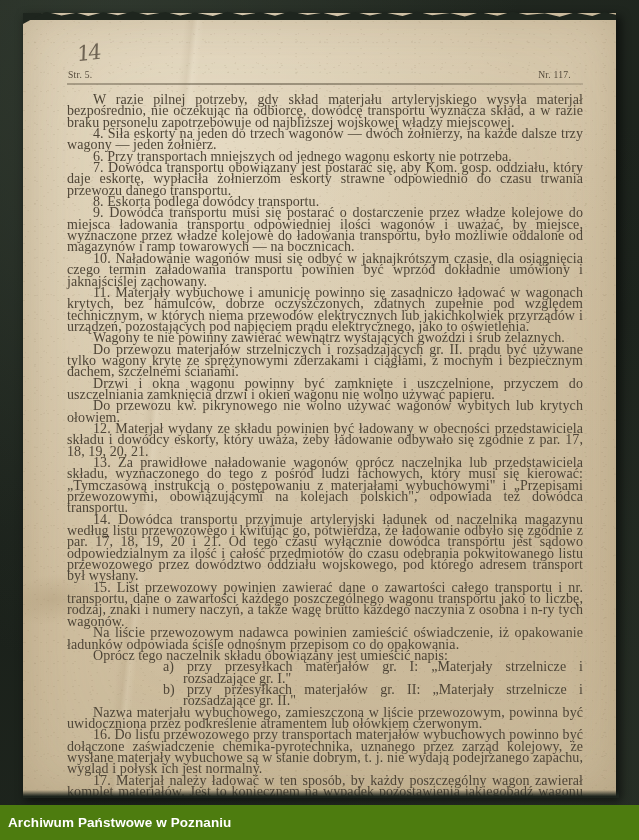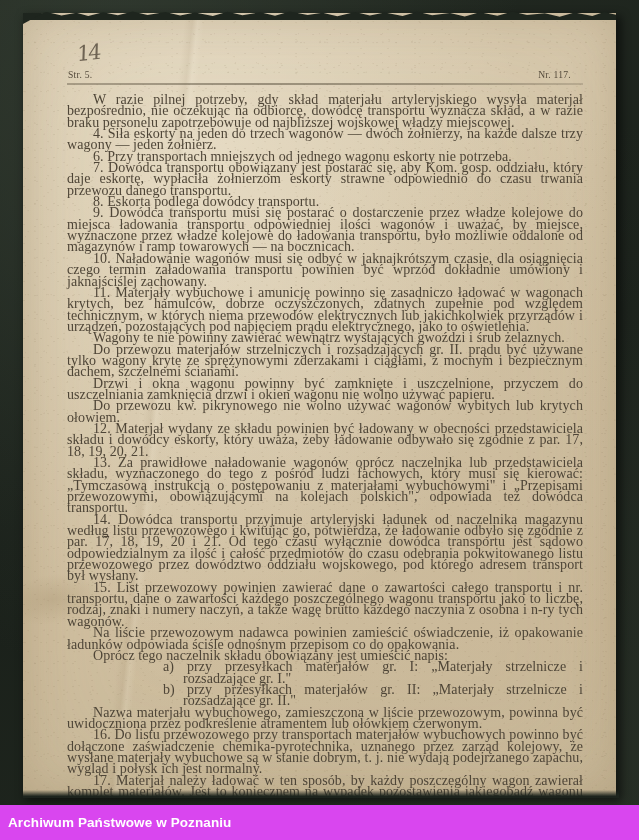--- a/index.html
+++ b/index.html
@@ -198,21 +198,21 @@
     text-indent: -20px;
   }
 
   
   #footer-bar {
     position: absolute;
     left: 0;
     top: 805px;
     width: 639px;
     height: 35px;
-    background: #d946ef;
+    background: #4d7c0f;
   }
   #footer-label {
     position: absolute;
     left: 8px;
     top: 10px;
     color: #ffffff;
     font-family: "Liberation Sans", sans-serif;
     font-size: 13.5px;
     font-weight: bold;
     letter-spacing: 0.1px;

